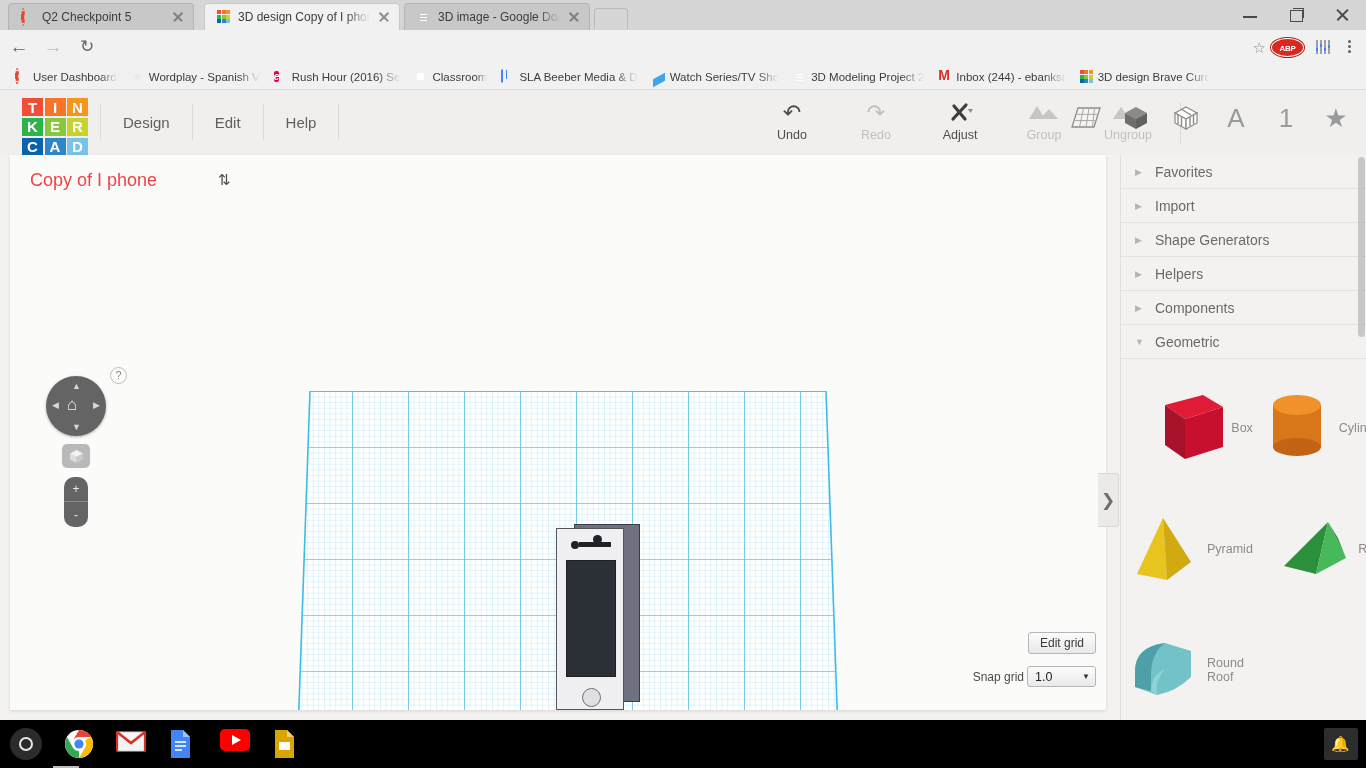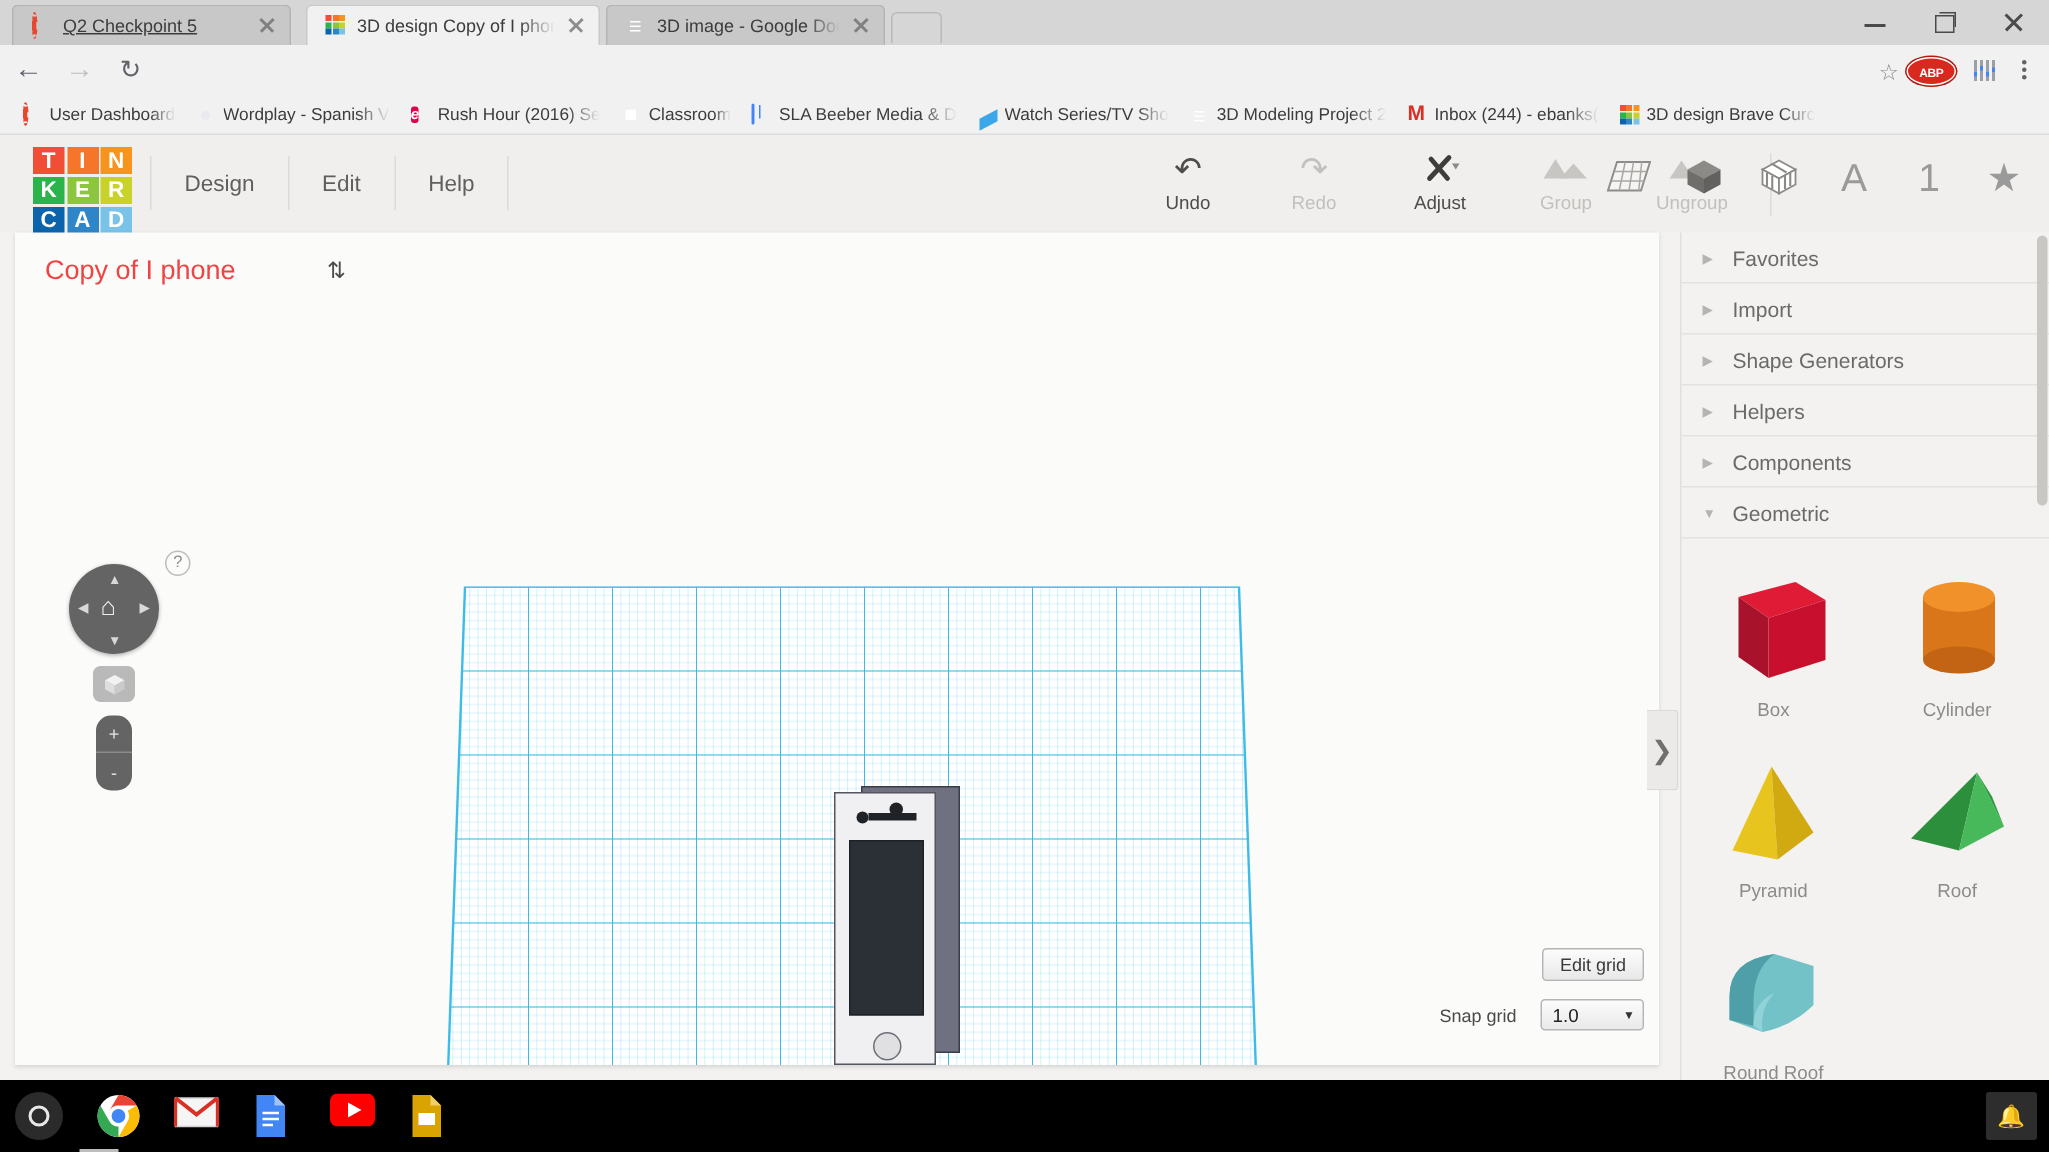--- a/index.html
+++ b/index.html
@@ -172,41 +172,41 @@
                   background: #2b3036; border: 1px solid #1d2125; }
   .phone-home { position: absolute; left: 25px; top: 159px; width: 19px; height: 19px; border-radius: 50%;
                 background: #e0e0e2; border: 1.2px solid #6d6f78; }
   .phone-cam { position: absolute; left: 14px; top: 12px; width: 8px; height: 8px; border-radius: 50%; background: #1f2328; }
   .phone-cam2 { position: absolute; left: 36px; top: 6px; width: 9px; height: 9px; border-radius: 50%; background: #1f2328; }
   .phone-spk { position: absolute; left: 22px; top: 13px; width: 32px; height: 5px; background: #1f2328; }
 
   .gridctl-edit { position: absolute; right: 10px; bottom: 56px; padding: 3px 11px;
                   font-size: 12px; color: #3a3a3a; background: linear-gradient(#fcfcfc,#e8e8e8);
                   border: 1px solid #b6b6b6; border-radius: 3px; }
-  .gridctl-snap { position: absolute; right: 10px; bottom: 23px; display: flex; align-items: center; gap: 16px; }
+  .gridctl-snap { position: absolute; right: 10px; bottom: 23px; display: flex; align-items: center; gap: 3px; }
   .snap-lbl { font-size: 12px; color: #4a4a4a; }
   .snap-sel { width: 69px; height: 21px; background: linear-gradient(#fcfcfc,#e9e9e9);
               border: 1px solid #b6b6b6; border-radius: 3px; font-size: 12.5px; color: #222;
               display: flex; align-items: center; justify-content: space-between; padding: 0 5px 0 7px; }
   .snap-caret { font-size: 8px; color: #333; }
 
   .panel-toggle { position: absolute; left: 1098px; top: 383px; width: 21px; height: 54px;
                   background: #eceae8; border: 1px solid #dcd9d6; border-left: none;
                   border-top-right-radius: 3px; border-bottom-right-radius: 3px;
                   display: flex; align-items: center; justify-content: center;
                   color: #6f6f6f; font-size: 17px; }
 
   
   .tc-side { position: absolute; left: 1120px; top: 65px; width: 246px; height: 565px;
              background: #f3f2f0; border-left: 1px solid #e1dfdc; overflow: hidden; }
   .acc-row { height: 34px; display: flex; align-items: center; gap: 10px; padding-left: 14px;
              border-bottom: 1px solid #e4e2df; font-size: 14px; color: #6a6a6a; }
   .acc-caret { color: #b6b4b1; font-size: 9px; width: 10px; }
   .shapegrid { display: grid; grid-template-columns: 1fr 1fr; padding-top: 8px; }
-  .shapecell { height: 121px; display: flex; flex-direction: column; align-items: center; justify-content: center; }
+  .shapecell { height: 121px; display: flex; align-items: center; justify-content: flex-end; }
   .shapeart { width: 86px; height: 90px; position: relative; }
   .shapelbl { font-size: 12.5px; color: #8d8b88; }
   .side-scroll { position: absolute; right: 1px; top: 2px; width: 7px; height: 180px;
                  background: #c9c7c4; border-radius: 4px; }
 
   
   .shelf { position: absolute; left: 0; bottom: 0; width: 1366px; height: 48px; background: #000; }
   .shelf-apps { position: absolute; left: 0; bottom: 0; height: 48px; display: flex; align-items: center; gap: 22px; padding-left: 10px; }
   .shelf-ico { width: 30px; height: 30px; position: relative; }
   .launcher { width: 32px; height: 32px; border-radius: 50%; background: #2b2b2b;
@@ -221,21 +221,21 @@
   .tray-time { color: #fff; font-size: 13px; }
   .tray-avatar { width: 32px; height: 32px; background: #8ab4f8; display: flex; align-items: flex-end; justify-content: center; }
 </style>
 </head>
 <body>
 
 <div id="browser">
 
   <div class="tabstrip">
 
-    <div class="tab" style="left:8px;width:186px;text-decoration:underline;">
+    <div class="tab" style="left:8px;width:186px;">
       <span class="tab-fav"><span class="fav-q2"></span></span>
       <span class="tab-title">Q2 Checkpoint 5</span>
       <span class="tab-close"></span>
     </div>
 
     <div class="tab active" style="left:204px;width:196px;">
       <span class="tab-fav">
         <span class="fav-tc" id="tcfav1">
             <i style="background: rgb(240, 78, 55);"></i>
             <i style="background: rgb(245, 118, 42);"></i>

